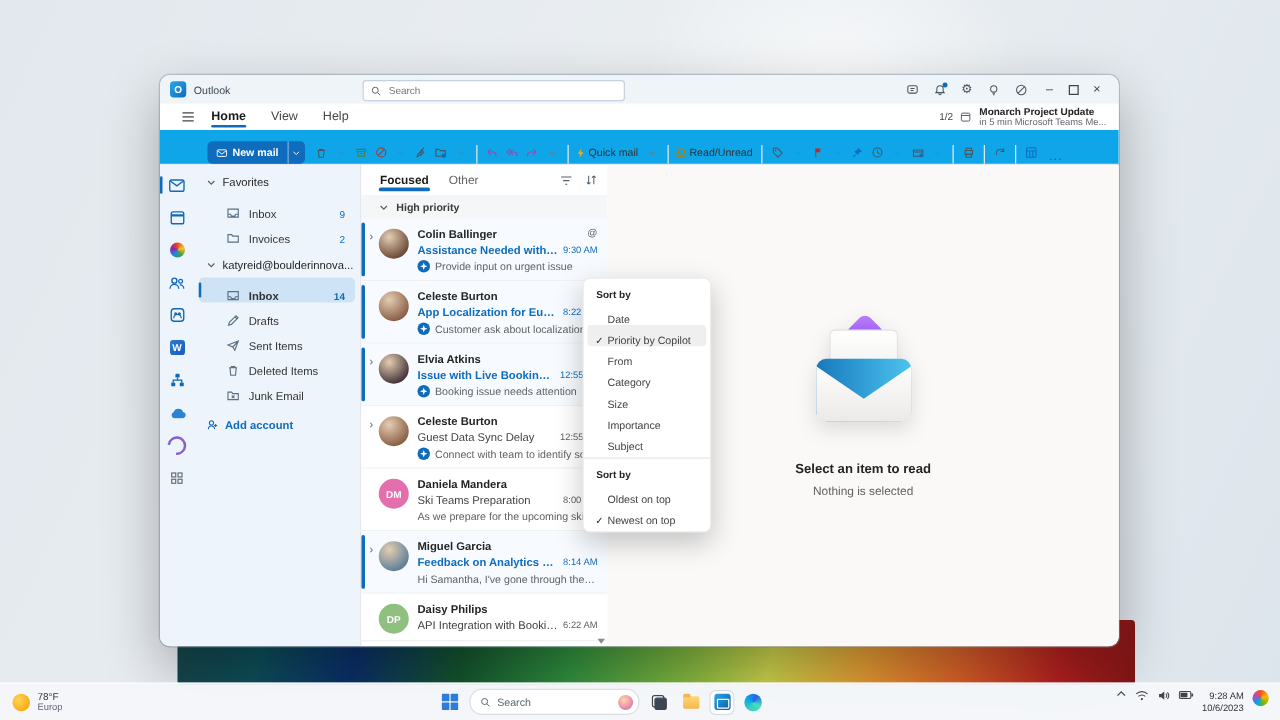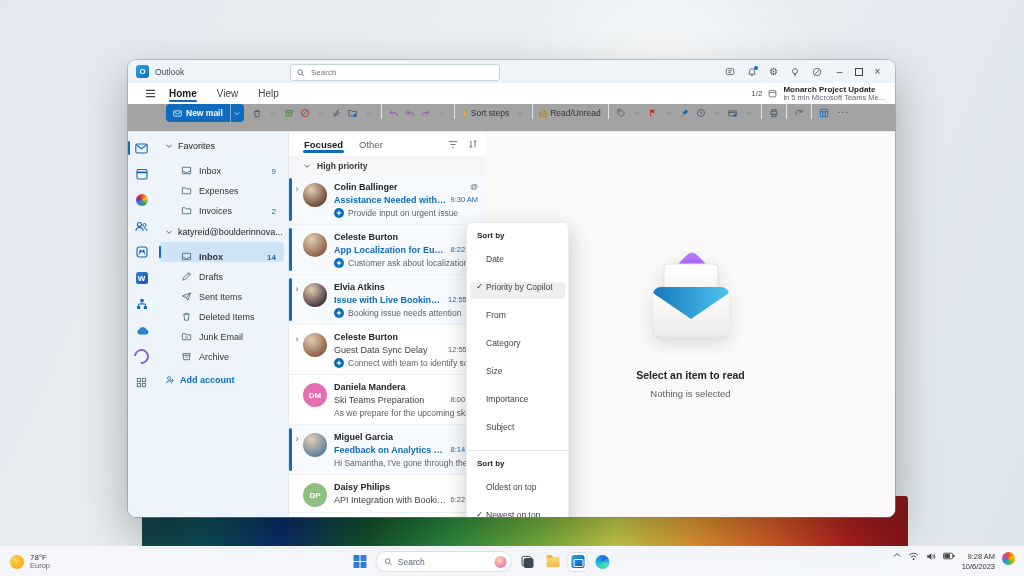--- a/index.html
+++ b/index.html
@@ -31,21 +31,21 @@
   .hamb{width:16px;display:flex;align-items:center;justify-content:center;margin-right:9px;color:#444}
   .tab{font-size:10px;color:#444;margin-right:16px;position:relative;padding:3px 2px;cursor:default}
   .tab.active{font-weight:bold;color:#1b1b1b}
   .tab.active::after{content:"";position:absolute;left:2px;right:2px;bottom:0;height:2px;background:#0f6cbd;border-radius:2px}
   .reminder{margin-left:auto;display:flex;align-items:center;gap:6px;padding-right:10px}
   .rcount{font-size:8px;color:#444}
   .rtext{line-height:1.15;max-width:128px}
   .rtitle{font-size:8px;font-weight:bold;color:#222;white-space:nowrap;overflow:hidden;text-overflow:ellipsis}
   .rsub{font-size:7.5px;color:#667;white-space:nowrap;overflow:hidden;text-overflow:ellipsis}
   
-  .toolbar{height:27px;background:#a3a3a3;border-bottom:1px solid #e4e9ee;display:flex;align-items:flex-start;padding-left:38px;flex:0 0 auto}
+  .toolbar{height:27px;background:#0ea5e9;border-bottom:1px solid #e4e9ee;display:flex;align-items:flex-end;padding-left:38px;flex:0 0 auto}
   .newmail{height:18px;background:#0f6cbd;border-radius:4px;display:flex;align-items:center;color:#fff;font-size:8.5px;overflow:hidden;margin-right:5px}
   .nm-main{display:flex;align-items:center;gap:4px;padding:0 7px;font-weight:bold}
   .nm-split{width:13px;height:100%;display:flex;align-items:center;justify-content:center;border-left:1px solid rgba(255,255,255,.45)}
   .tbtn{height:18px;min-width:14px;padding:0 1px;display:flex;align-items:center;justify-content:center;border-radius:3px;color:#4a5560}
   .sep{width:1px;height:15px;background:#e2e7ec;margin:0 4px}
   .tlabel{font-size:8.5px;color:#333;margin:0 2px}
   .more{font-size:10px;color:#444;letter-spacing:1px;margin-left:6px}
   
   .wbody{flex:1;display:flex;min-height:0;background:#edf4fb;position:relative}
   .rail{width:27px;flex:0 0 auto;display:flex;flex-direction:column;align-items:center;padding-top:3px}
@@ -87,21 +87,21 @@
   .scroll-arrow{position:absolute;right:2px;bottom:2px;width:0;height:0;border-left:3px solid transparent;border-right:3px solid transparent;border-top:4px solid #8a8a8a}
   
   .reading{flex:1;background:#faf9f8;display:flex;flex-direction:column;align-items:center;justify-content:center;min-width:0}
   .env{margin-bottom:24px;filter:drop-shadow(0 6px 8px rgba(0,0,0,.12))}
   .rp-title{font-size:10.5px;font-weight:bold;color:#242424}
   .rp-sub{font-size:9.5px;color:#616161;margin-top:7px}
   
   .menu{position:absolute;left:338px;top:90px;width:101px;background:#fff;border:1px solid #ececec;border-radius:6px;
         box-shadow:0 8px 22px rgba(0,0,0,.22);padding:4px 0;z-index:50;font-size:8.5px}
   .m-head{padding:4px 10px 3px;font-weight:bold;color:#242424;font-size:8px}
-  .m-item{height:17px;display:flex;align-items:flex-start;color:#424242;margin:11px 3px;border-radius:3px;padding:0 3px}
+  .m-item{height:17px;display:flex;align-items:flex-end;color:#424242;margin:0 3px;border-radius:3px;padding:0 3px}
   .mcheck{width:13px;font-size:8px;color:#242424;text-align:center}
   .m-item.hl{background:#efefef}
   .m-div{height:1px;background:#e8e8e8;margin:4px 0}
   
   .taskbar{position:absolute;left:0;right:0;bottom:0;height:29px;background:rgba(244,247,250,.95);border-top:1px solid rgba(255,255,255,.6);display:flex;align-items:center;z-index:80}
   .tweather{display:flex;gap:6px;align-items:center;padding-left:10px}
   .sun{width:14px;height:14px;border-radius:50%;background:radial-gradient(circle at 35% 35%,#ffd34d,#f59e0b)}
   .wtemp{font-size:8px;color:#333;line-height:1.2}
   .wcond{font-size:7.5px;color:#667;line-height:1.1}
   .tcenter{position:absolute;left:47%;top:0;bottom:0;transform:translateX(-50%);display:flex;align-items:center;gap:7px}
@@ -280,21 +280,21 @@
     <span class="tbtn">
         <svg width="6" height="5" viewBox="0 0 8 6">
           <path d="M1 1.5l3 3 3-3" fill="none" stroke="#6b7680"></path>
         </svg>
       </span>
     <span class="sep"></span>
     <span class="tbtn">
         <svg width="9" height="11" viewBox="0 0 12 12">
           <path d="M6.8 1L3 7h2.4L4.8 11l4.2-6H6.4z" fill="#f8a912"></path>
         </svg>
-        <span class="tlabel">Sort steps</span>
+        <span class="tlabel">Quick mail</span>
       </span>
     <span class="tbtn">
         <svg width="6" height="5" viewBox="0 0 8 6">
           <path d="M1 1.5l3 3 3-3" fill="none" stroke="#6b7680"></path>
         </svg>
       </span>
     <span class="sep"></span>
     <span class="tbtn">
         <svg width="10" height="10" viewBox="0 0 12 12">
           <path d="M2 5l4-3 4 3v5H2zM2 5l4 3 4-3" fill="none" stroke="#b97f0a"></path>
@@ -456,29 +456,20 @@
             </span>
             <span class="f-label">Inbox</span>
             <span class="f-count">9</span>
           </div>
           <div class="frow">
             <span class="f-icon">
               <svg width="11" height="11" viewBox="0 0 12 12">
                 <path d="M1.5 3h3.2l1 1.2h4.8v5.3h-9z" fill="none" stroke="#5b7083"></path>
               </svg>
             </span>
-            <span class="f-label">Expenses</span>
-            <span class="f-count"></span>
-          </div>
-          <div class="frow">
-            <span class="f-icon">
-              <svg width="11" height="11" viewBox="0 0 12 12">
-                <path d="M1.5 3h3.2l1 1.2h4.8v5.3h-9z" fill="none" stroke="#5b7083"></path>
-              </svg>
-            </span>
             <span class="f-label">Invoices</span>
             <span class="f-count">2</span>
           </div>
           <div style="height:6px"></div>
           <div class="fsec-title">
             <svg width="8" height="8" viewBox="0 0 8 8">
               <path d="M1.5 2.8l2.5 2.5 2.5-2.5" fill="none" stroke="#616161"></path>
             </svg>
             <span>katyreid@boulderinnova...</span>
           </div>
@@ -519,29 +510,20 @@
             <span class="f-count"></span>
           </div>
           <div class="frow">
             <span class="f-icon">
               <svg width="11" height="11" viewBox="0 0 12 12">
                 <path d="M1.5 3h3.2l1 1.2h4.8v5.3h-9z" fill="none" stroke="#5b7083"></path>
                 <path d="M4.8 5.8l2.4 2.4M7.2 5.8L4.8 8.2" stroke="#5b7083"></path>
               </svg>
             </span>
             <span class="f-label">Junk Email</span>
-            <span class="f-count"></span>
-          </div>
-          <div class="frow">
-            <span class="f-icon">
-              <svg width="11" height="11" viewBox="0 0 12 12">
-                <path d="M2 2.8h8v2H2zM2.8 4.8v4.7h6.4V4.8M5 6.8h2" fill="none" stroke="#5b7083"></path>
-              </svg>
-            </span>
-            <span class="f-label">Archive</span>
             <span class="f-count"></span>
           </div>
           <div style="height:6px"></div>
         </div>
       <div class="addacct">
         <svg width="10" height="10" viewBox="0 0 12 12">
             <circle cx="5" cy="4" r="2" fill="none" stroke="#0f6cbd"></circle>
             <path d="M2 10a3 3 0 016 0M9 5v3M7.5 6.5h3" fill="none" stroke="#0f6cbd"></path>
           </svg>
         <span>Add account</span>

